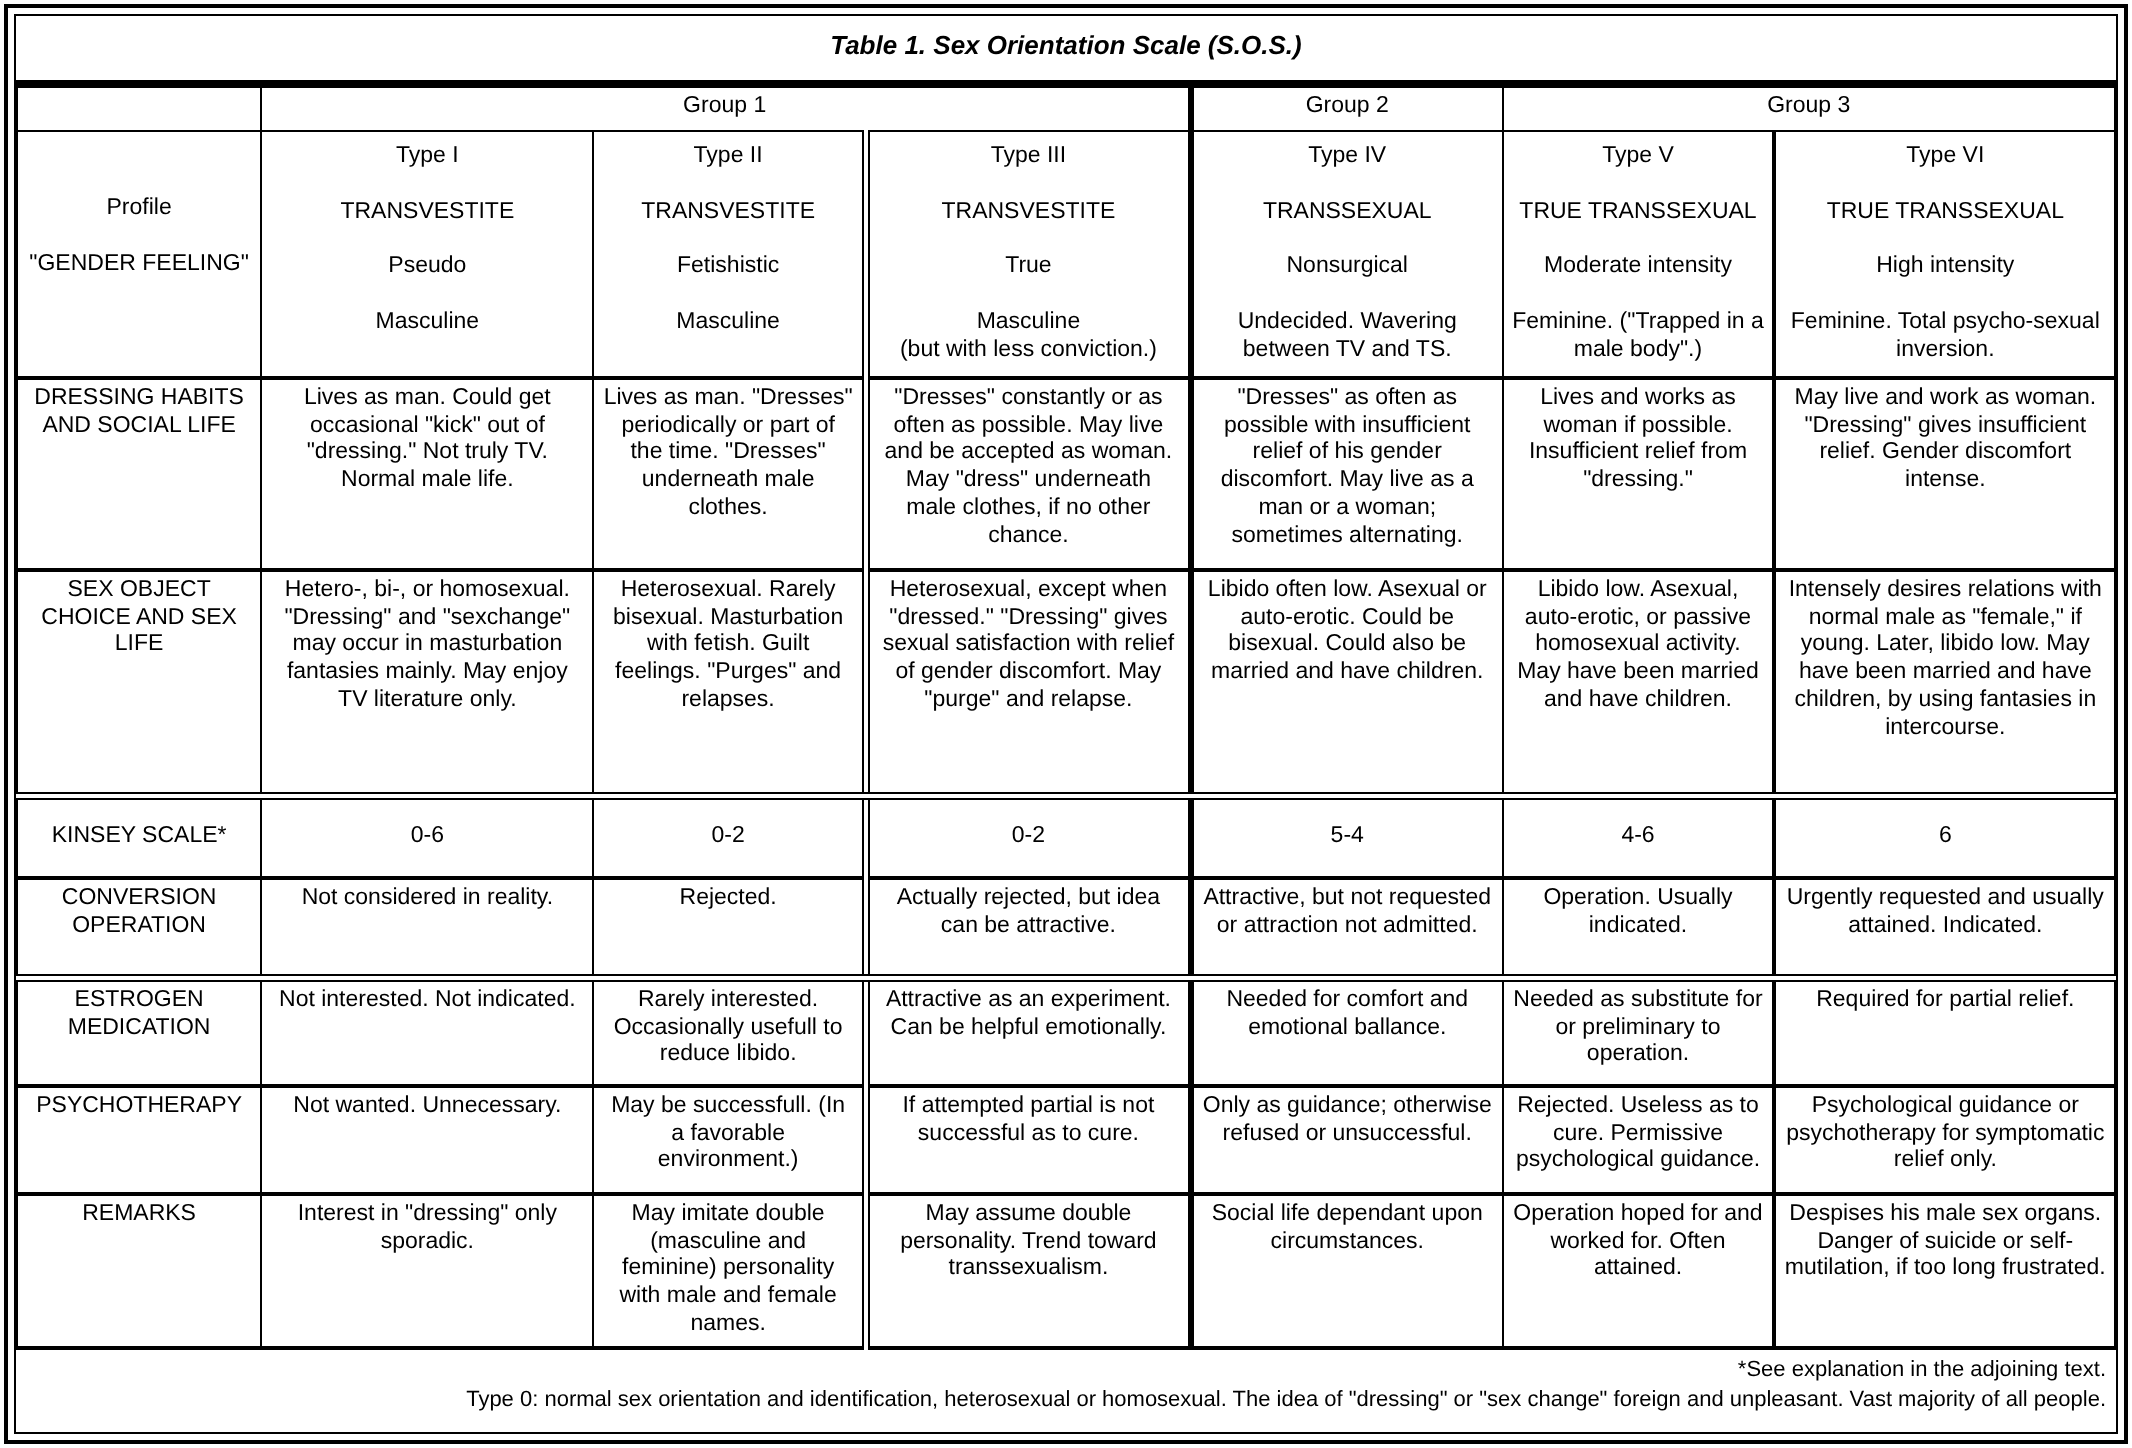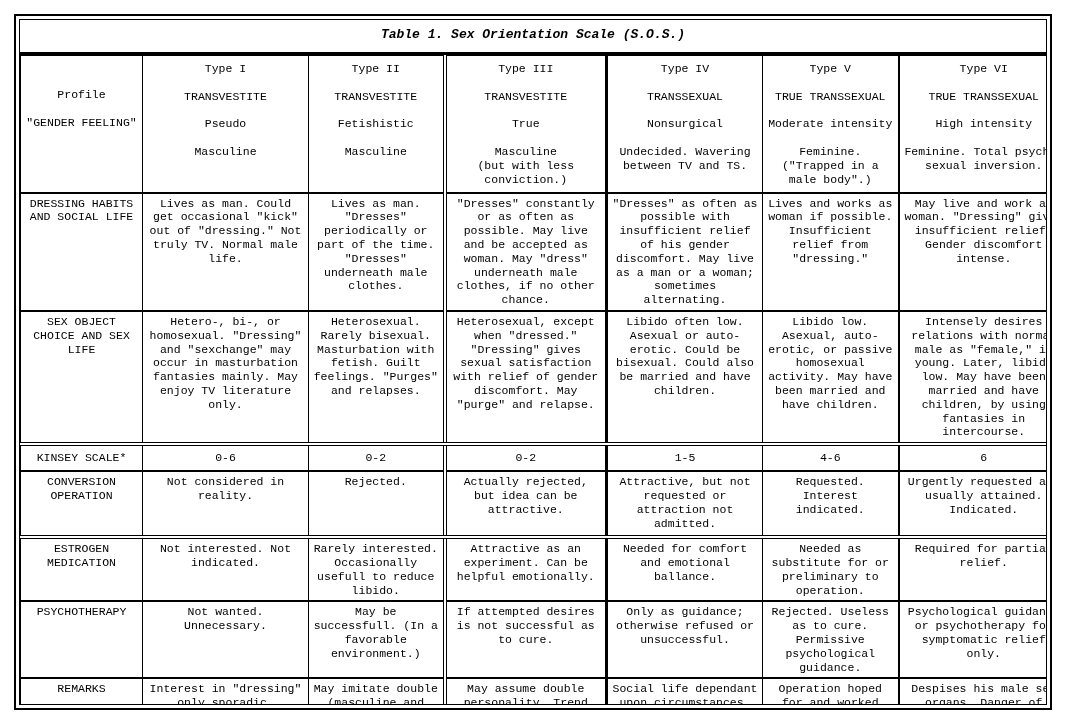--- a/index.html
+++ b/index.html
@@ -1,19 +1,19 @@
 <!DOCTYPE html>
 <html><head>
 <meta charset="utf-8">
 <style>
   html,body { margin:0; padding:0; background:#e8e8e8; }
   .page {
     width:1066px; height:724px; box-sizing:border-box;
-    background:#ffffff; padding:14px;
-    font-family:Liberation Mono, monospace; color:#000;
+    background:#ffffff; padding:2px;
+    font-family:Liberation Sans, sans-serif; color:#000;
   }
   .outer-frame { border:2px solid #000; height:100%; box-sizing:border-box; padding:3px; }
   .inner-frame { border:1px solid #000; height:100%; box-sizing:border-box; display:flex; flex-direction:column; overflow:hidden; }
 
   .title-block {
     border-bottom:3px solid #000; text-align:center;
     padding:6px 4px 7px 4px; font-size:13px; font-weight:bold; font-style:italic; line-height:1.45;
   }
 
   table.sos { border-collapse:collapse; table-layout:fixed; width:100%; }
@@ -38,24 +38,24 @@
   .pcell div:last-child { margin-bottom:0; }
   .pline-feeling { white-space:pre-line; }
   .pline-spacer { height:12px; }
 
   tr.r-dressing { height:96px; }
   tr.r-dressing td { border-bottom:2px solid #000;border-radius:15px; }
 
   tr.r-sexobj { height:113px; }
   tr.r-sexobj td { border-bottom:4px double #000; }
 
-  tr.r-kinsey { height:27px; }
+  tr.r-kinsey { height:41px; }
   tr.r-kinsey td { vertical-align:middle; border-bottom:2px solid #000; padding:2px 4px; }
 
-  tr.r-conversion { height:66px; }
+  tr.r-conversion { height:50px; }
   tr.r-conversion td { border-bottom:4px double #000; }
 
   tr.r-estrogen { height:54px; }
   tr.r-estrogen td { border-bottom:2px solid #000;border-radius:16px; }
 
   tr.r-psycho { height:54px; }
   tr.r-psycho td { border-bottom:2px solid #000;margin-top:25px; }
 
   tr.r-remarks { height:58px; }
   tr.r-remarks td { border-bottom:2px solid #000; }
@@ -78,20 +78,26 @@
           <col style="width:122px">
             <col style="width:166px">
             <col style="width:136px">
           <col style="width:162px">
             <col style="width:156px">
             <col style="width:136px">
           <col style="width:170px">
         </colgroup>
 
         <tbody>
+            <tr class="r-group">
+          <td></td>
+          <td colspan="3">Group 1</td>
+          <td class="col4">Group 2</td>
+          <td colspan="2">Group 3</td>
+        </tr>
 
         <tr class="r-profile">
           <td>
             <div class="pcell">
               <div class="pline-spacer"></div>
               <div>Profile</div>
               <div>"GENDER FEELING"</div>
             </div>
           </td>
           <td>
@@ -163,66 +169,67 @@
           <td class="col4">Libido often low. Asexual or auto-erotic. Could be bisexual. Could also be married and have children.</td>
           <td>Libido low. Asexual, auto-erotic, or passive homosexual activity. May have been married and have children.</td>
           <td class="col6">Intensely desires relations with normal male as "female," if young. Later, libido low. May have been married and have children, by using fantasies in intercourse.</td>
         </tr>
 
         <tr class="r-kinsey">
           <td>KINSEY SCALE*</td>
           <td>0-6</td>
           <td>0-2</td>
           <td class="col3">0-2</td>
-          <td class="col4">1-5</td>
+          <td class="col4">5-4</td>
           <td>4-6</td>
           <td class="col6">6</td>
         </tr>
 
         <tr class="r-conversion">
           <td>CONVERSION OPERATION</td>
           <td>Not considered in reality.</td>
           <td>Rejected.</td>
           <td class="col3">Actually rejected, but idea can be attractive.</td>
           <td class="col4">Attractive, but not requested or attraction not admitted.</td>
-          <td>Requested. Interest indicated.</td>
+          <td>Operation. Usually indicated.</td>
           <td class="col6">Urgently requested and usually attained. Indicated.</td>
         </tr>
 
         <tr class="r-estrogen">
           <td>ESTROGEN MEDICATION</td>
           <td>Not interested. Not indicated.</td>
           <td>Rarely interested. Occasionally usefull to reduce libido.</td>
           <td class="col3">Attractive as an experiment. Can be helpful emotionally.</td>
           <td class="col4">Needed for comfort and emotional ballance.</td>
           <td>Needed as substitute for or preliminary to operation.</td>
           <td class="col6">Required for partial relief.</td>
         </tr>
 
         <tr class="r-psycho">
           <td>PSYCHOTHERAPY</td>
           <td>Not wanted. Unnecessary.</td>
           <td>May be successfull. (In a favorable environment.)</td>
-          <td class="col3">If attempted desires is not successful as to cure.</td>
+          <td class="col3">If attempted partial is not successful as to cure.</td>
           <td class="col4">Only as guidance; otherwise refused or unsuccessful.</td>
           <td>Rejected. Useless as to cure. Permissive psychological guidance.</td>
           <td class="col6">Psychological guidance or psychotherapy for symptomatic relief only.</td>
         </tr>
 
         <tr class="r-remarks">
           <td>REMARKS</td>
           <td>Interest in "dressing" only sporadic.</td>
           <td>May imitate double (masculine and feminine) personality with male and female names.</td>
           <td class="col3">May assume double personality. Trend toward transsexualism.</td>
           <td class="col4">Social life dependant upon circumstances.</td>
           <td>Operation hoped for and worked for. Often attained.</td>
           <td class="col6">Despises his male sex organs. Danger of suicide or self-mutilation, if too long frustrated.</td>
         </tr>
       </tbody>
         </table>
 
       <div class="footnotes">
         <div>*See explanation in the adjoining text.</div>
+        <div>Type 0: normal sex orientation and identification, heterosexual or homosexual. The idea of "dressing" or "sex change" foreign and unpleasant. Vast majority of all people.</div>
       </div>
 
     </div>
   </div>
 </div>
 
 </body></html>

